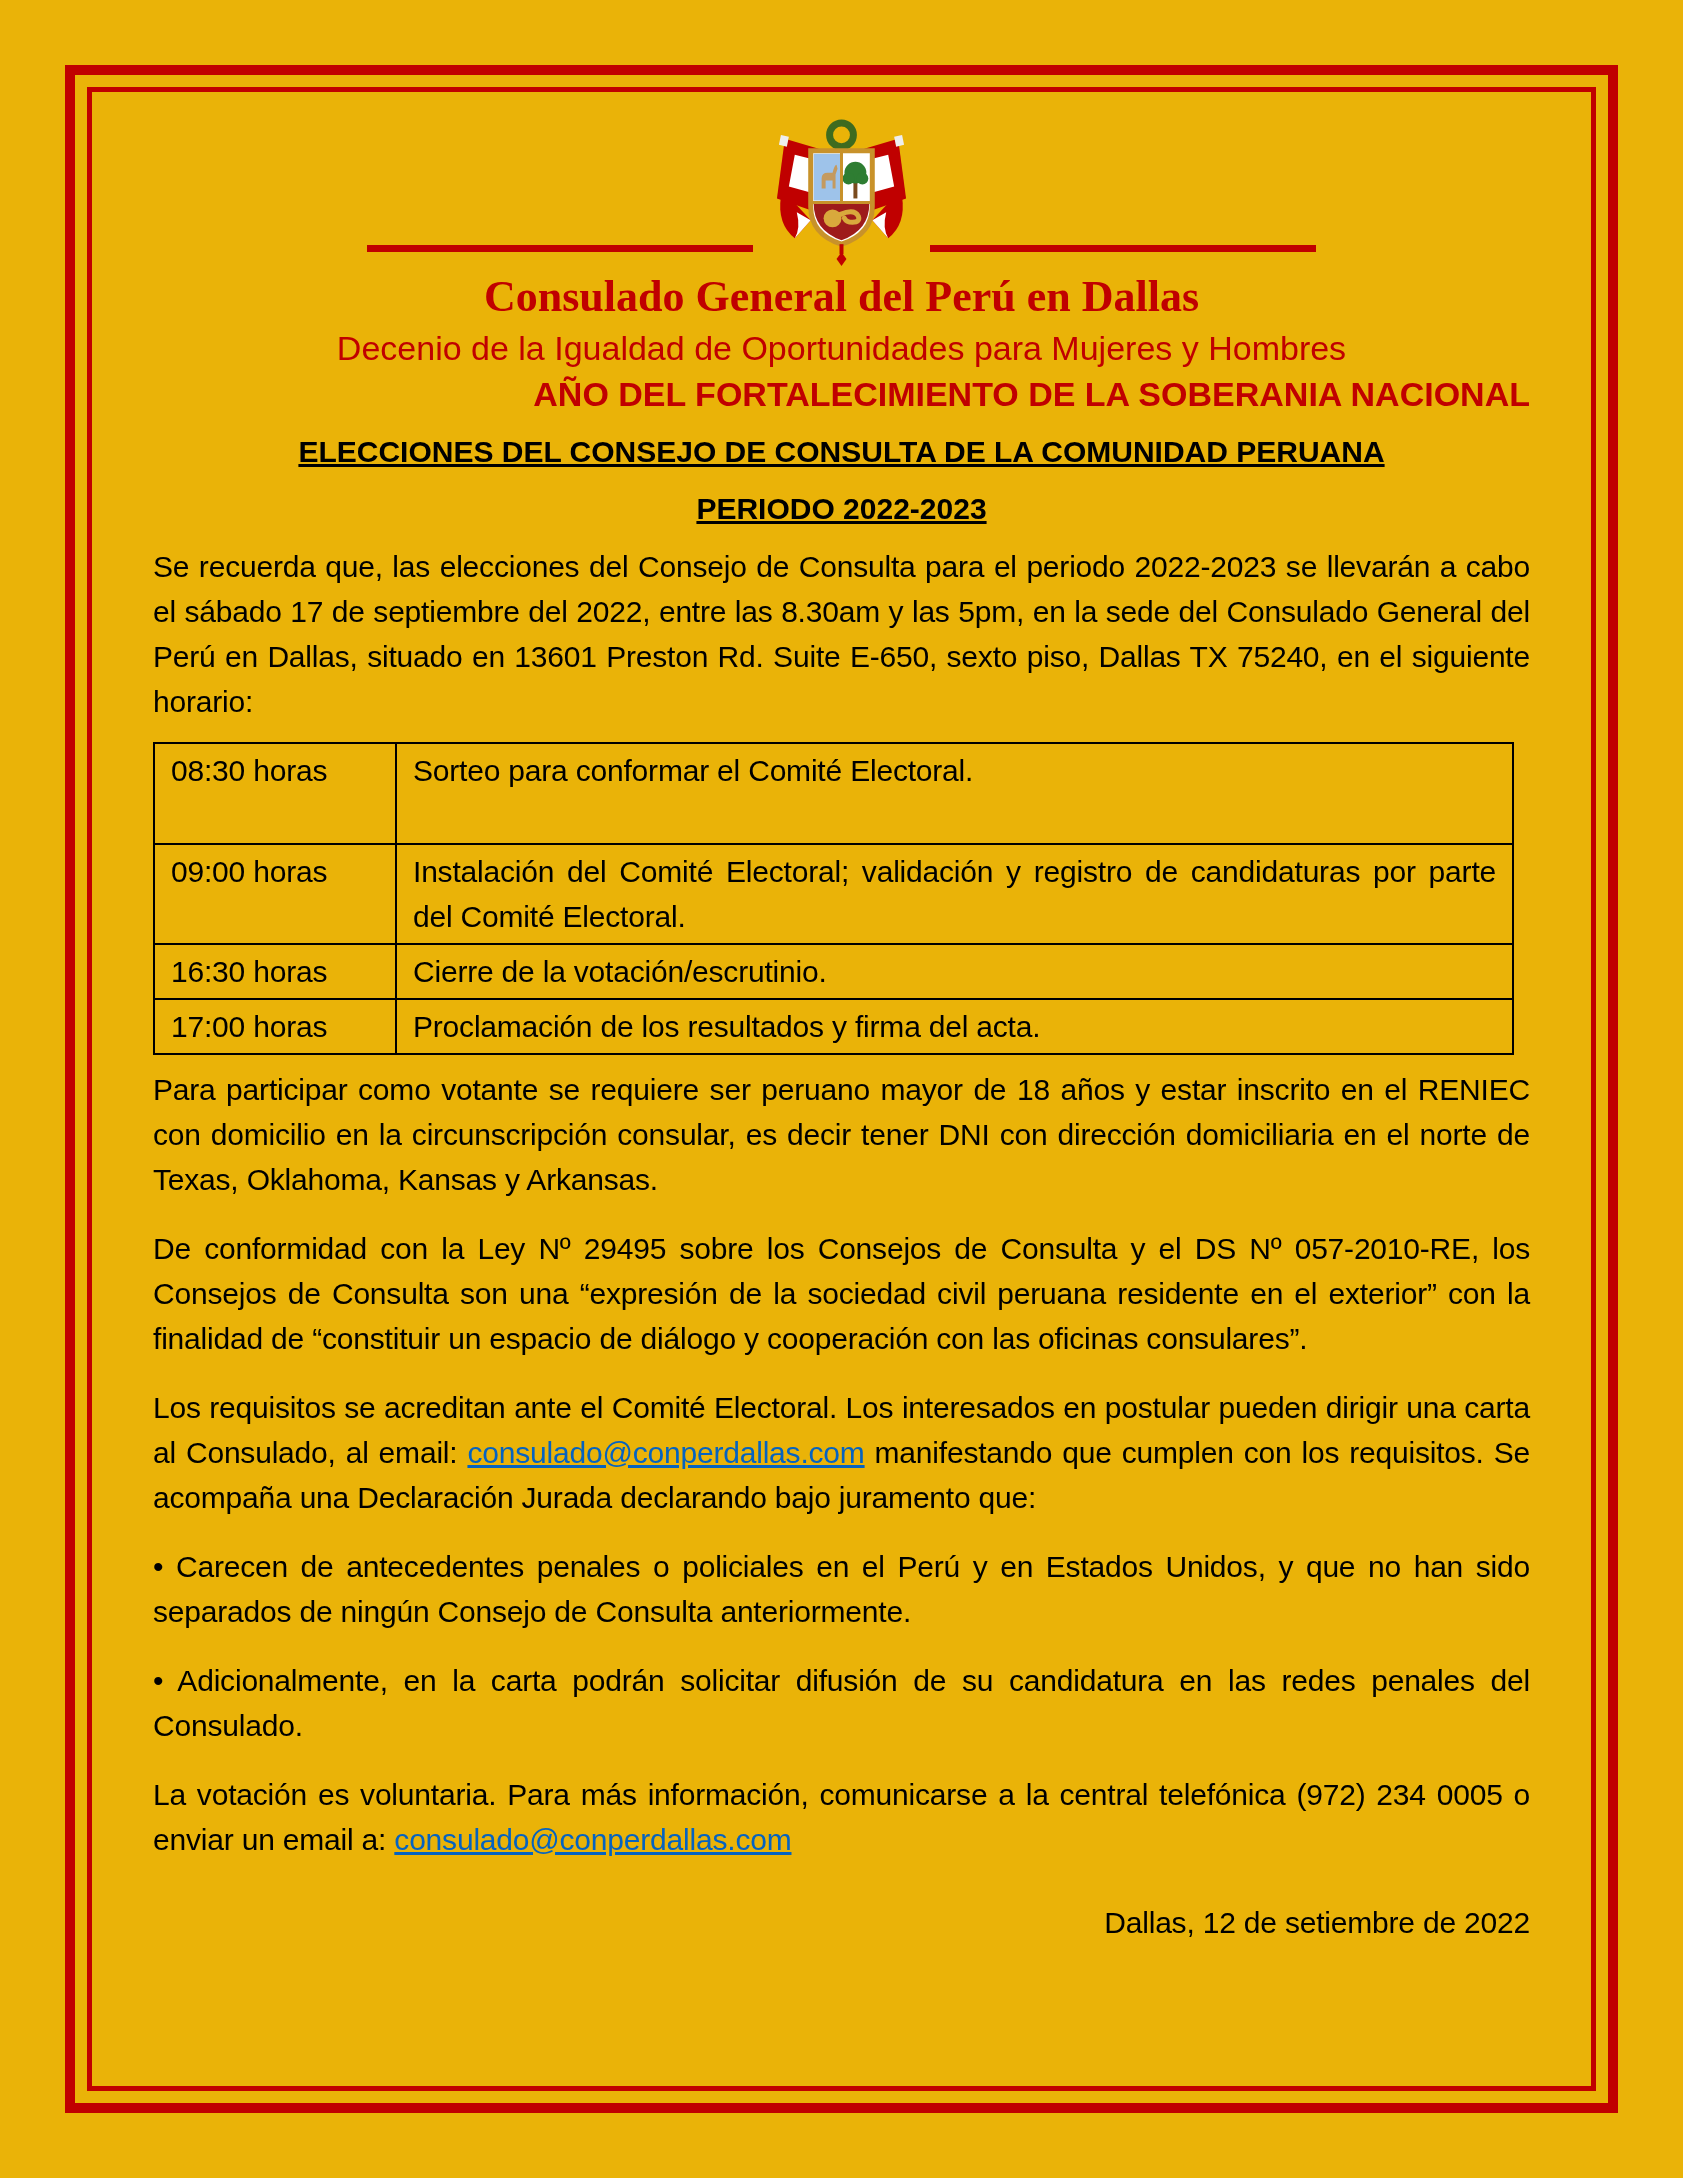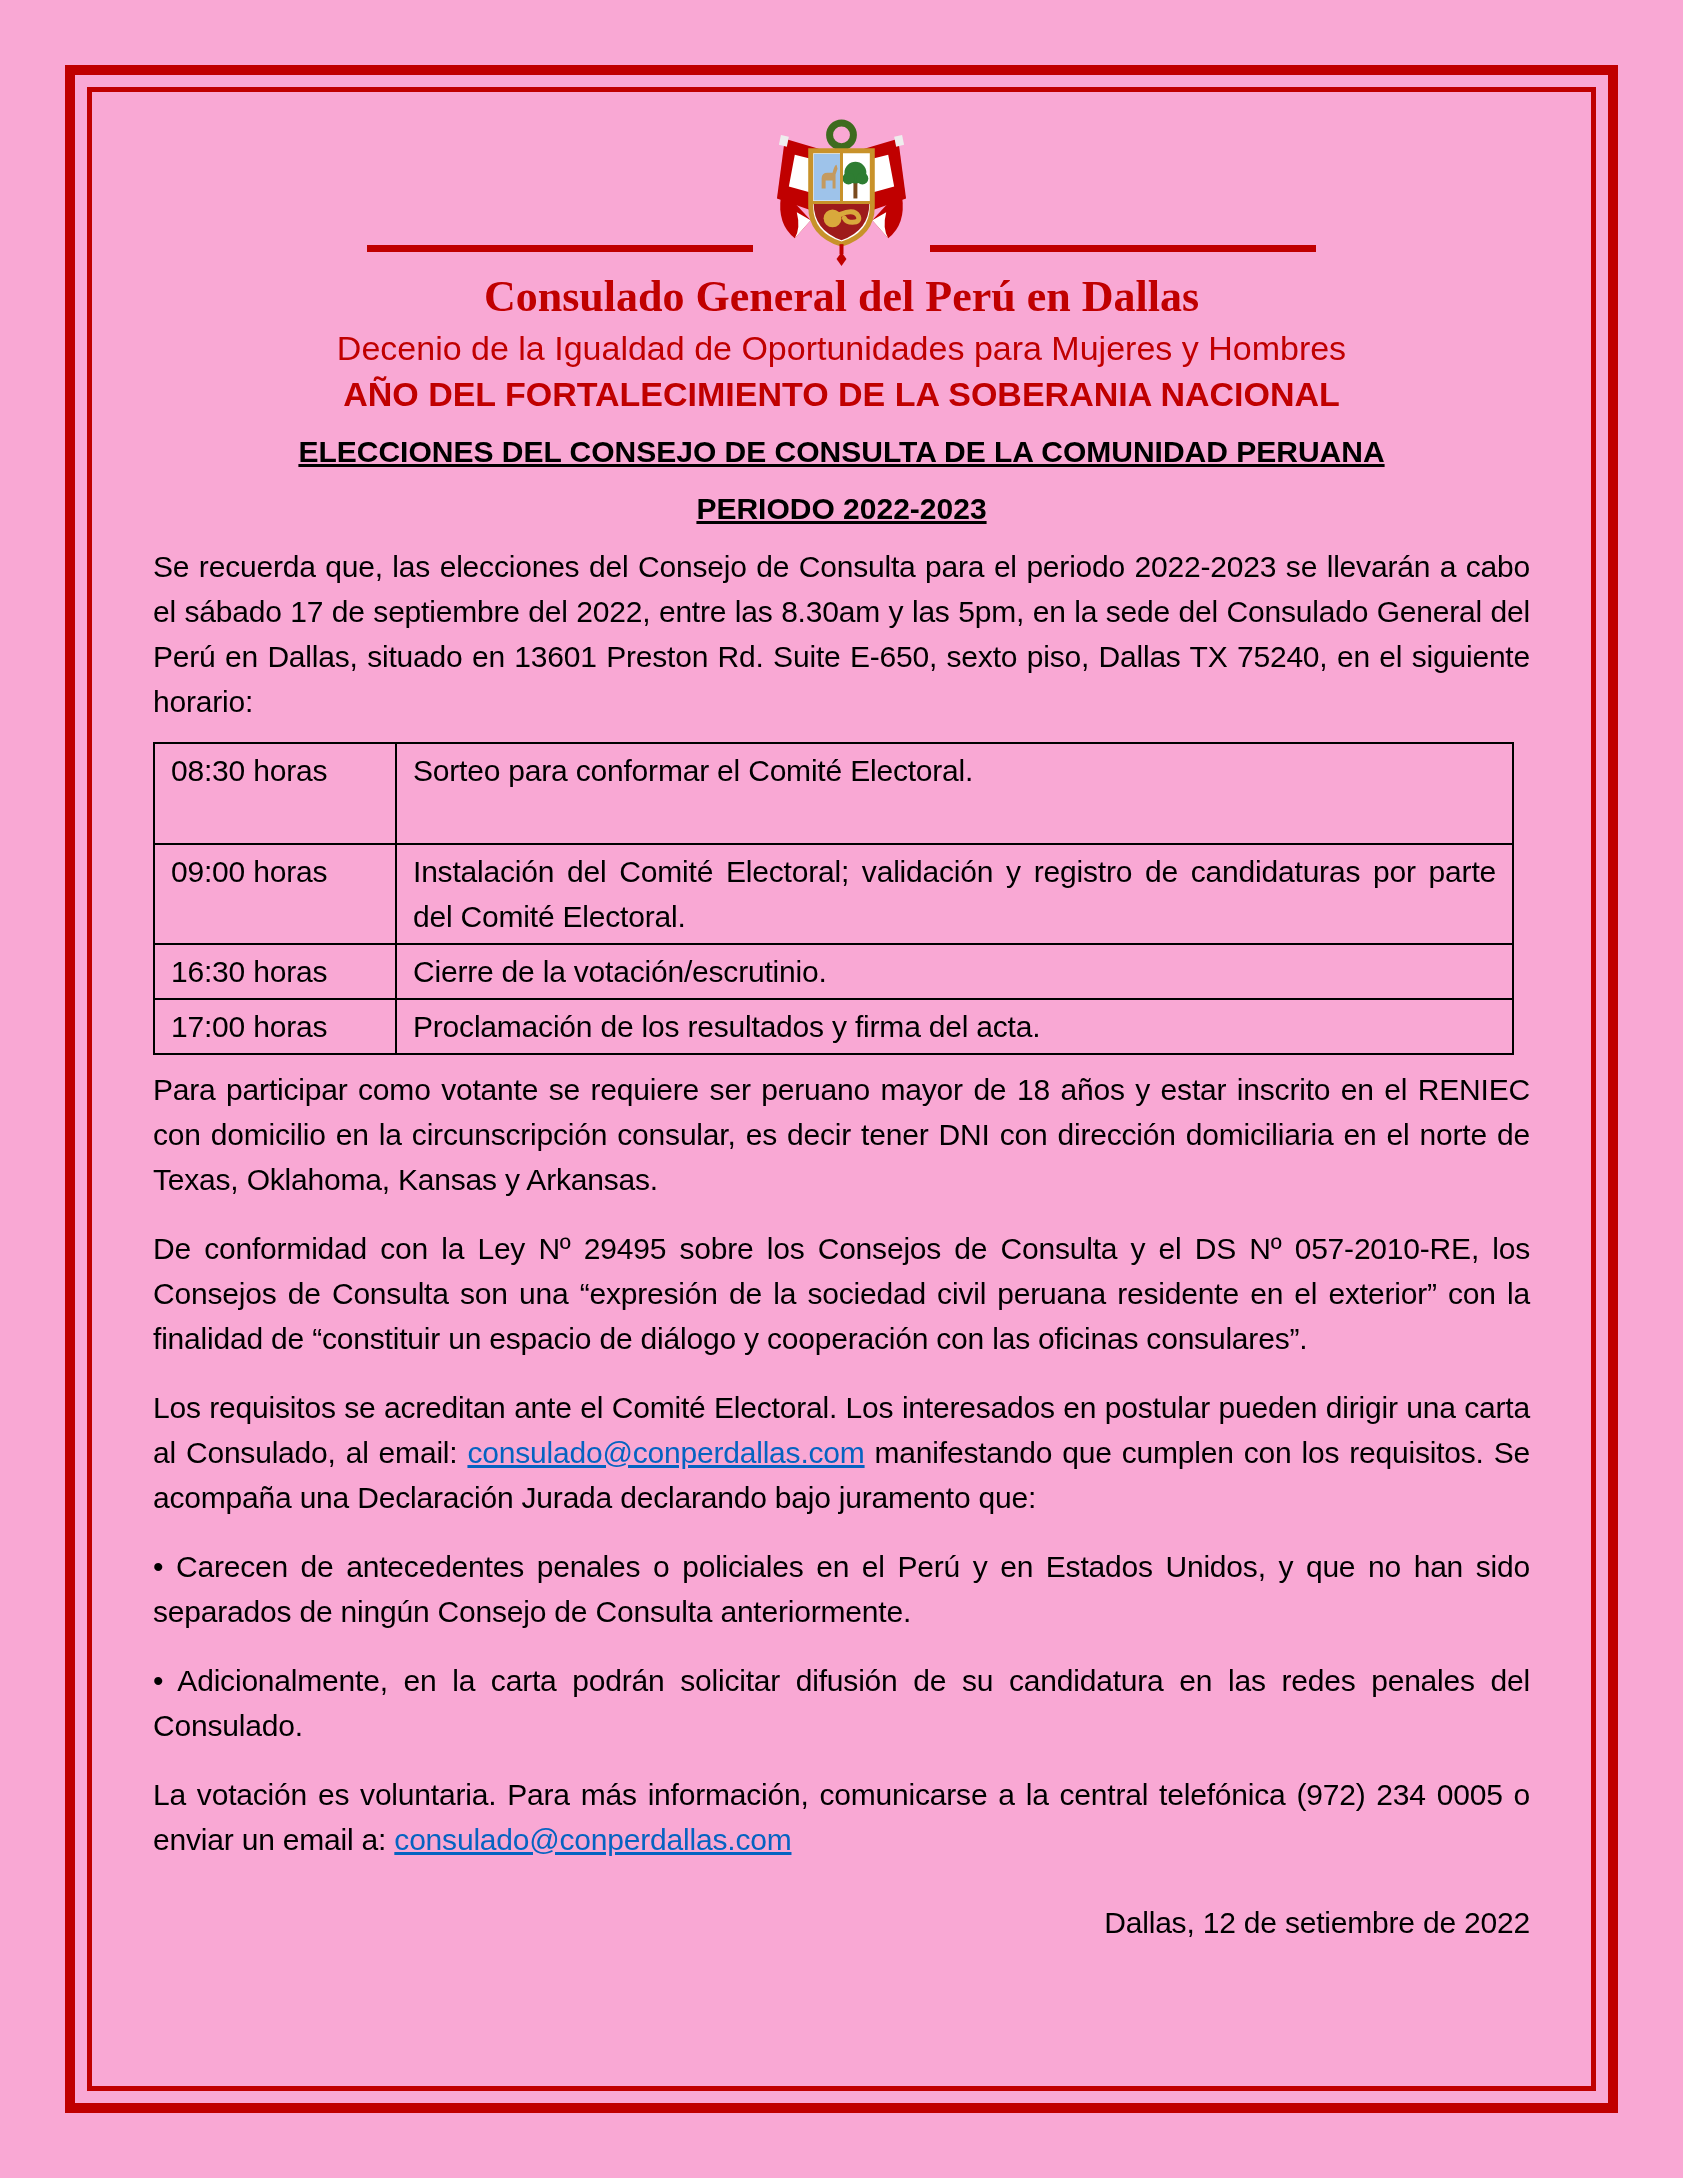--- a/index.html
+++ b/index.html
@@ -1,33 +1,33 @@
 <!DOCTYPE html>
 <html><head>
 <meta charset="utf-8">
 <style>
   html,body { margin:0; padding:0; background:#ffffff; }
   .page {
-    position:relative; width:1683px; height:2178px; background:#f9a8d4;
+    position:relative; width:1683px; height:2178px; background:#eab308;
     font-family:"Liberation Sans", sans-serif; color:#000; overflow:hidden;
   }
   .frame-outer { position:absolute; inset:65px; border:10px solid #C00000; pointer-events:none; }
   .frame-inner { position:absolute; inset:87px; border:5px solid #C00000; pointer-events:none; }
   .content { position:absolute; left:153px; right:153px; top:99px; }
 
   .emblem-row { display:flex; justify-content:center; align-items:flex-end; height:149px; margin-top:18px; }
   .rule { width:386px; height:7px; background:#C00000; margin-bottom:14px; }
   .emblem { width:149px; height:149px; margin:0 14px; flex:0 0 auto; }
 
   .title {
     text-align:center; font-family:"Liberation Serif", serif; font-weight:bold;
     font-size:44px; color:#C00000; margin-top:6px; line-height:1.15;
   }
   .subtitle { text-align:center; font-size:34px; color:#C00000; line-height:1.25; margin-top:4px; }
-  .subtitle.bold { font-weight:bold; }
+  .subtitle.bold { font-weight:bold;text-align:right; }
 
   .heading {
     text-align:center; font-weight:bold; font-size:30px; text-decoration:underline;
     margin-top:16px; line-height:1.3;
   }
   .heading.second { margin-top:18px; }
 
   p.body {
     font-size:30px; line-height:1.5; text-align:justify; margin:24px 0 0 0;
     letter-spacing:-0.2px;

